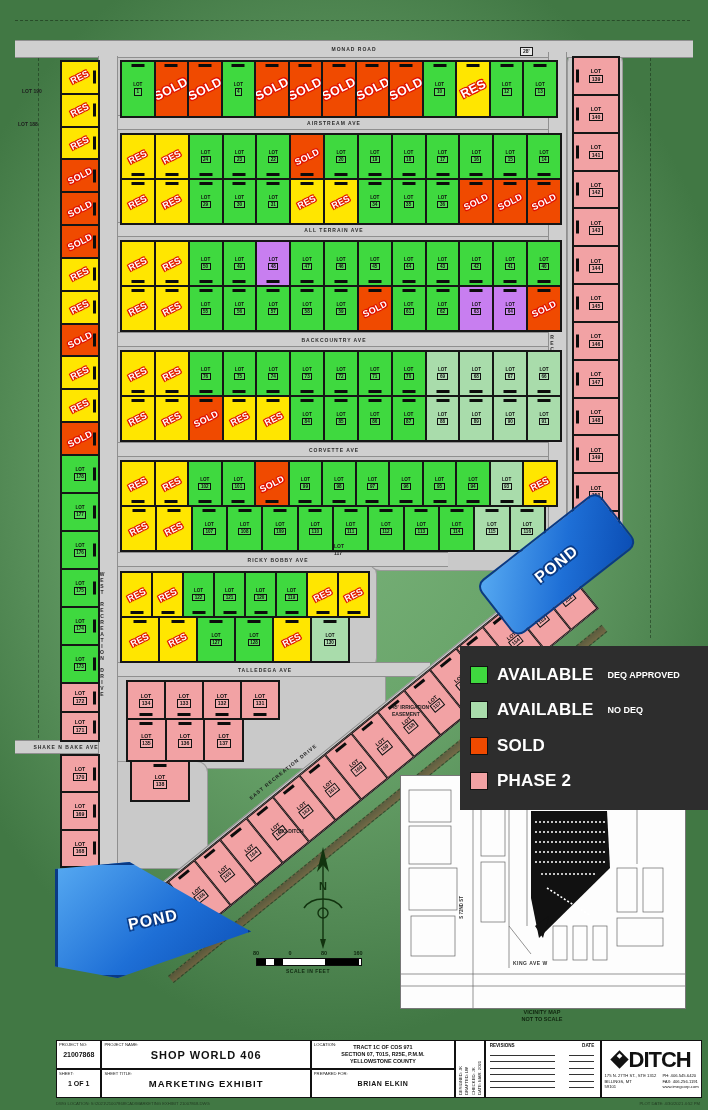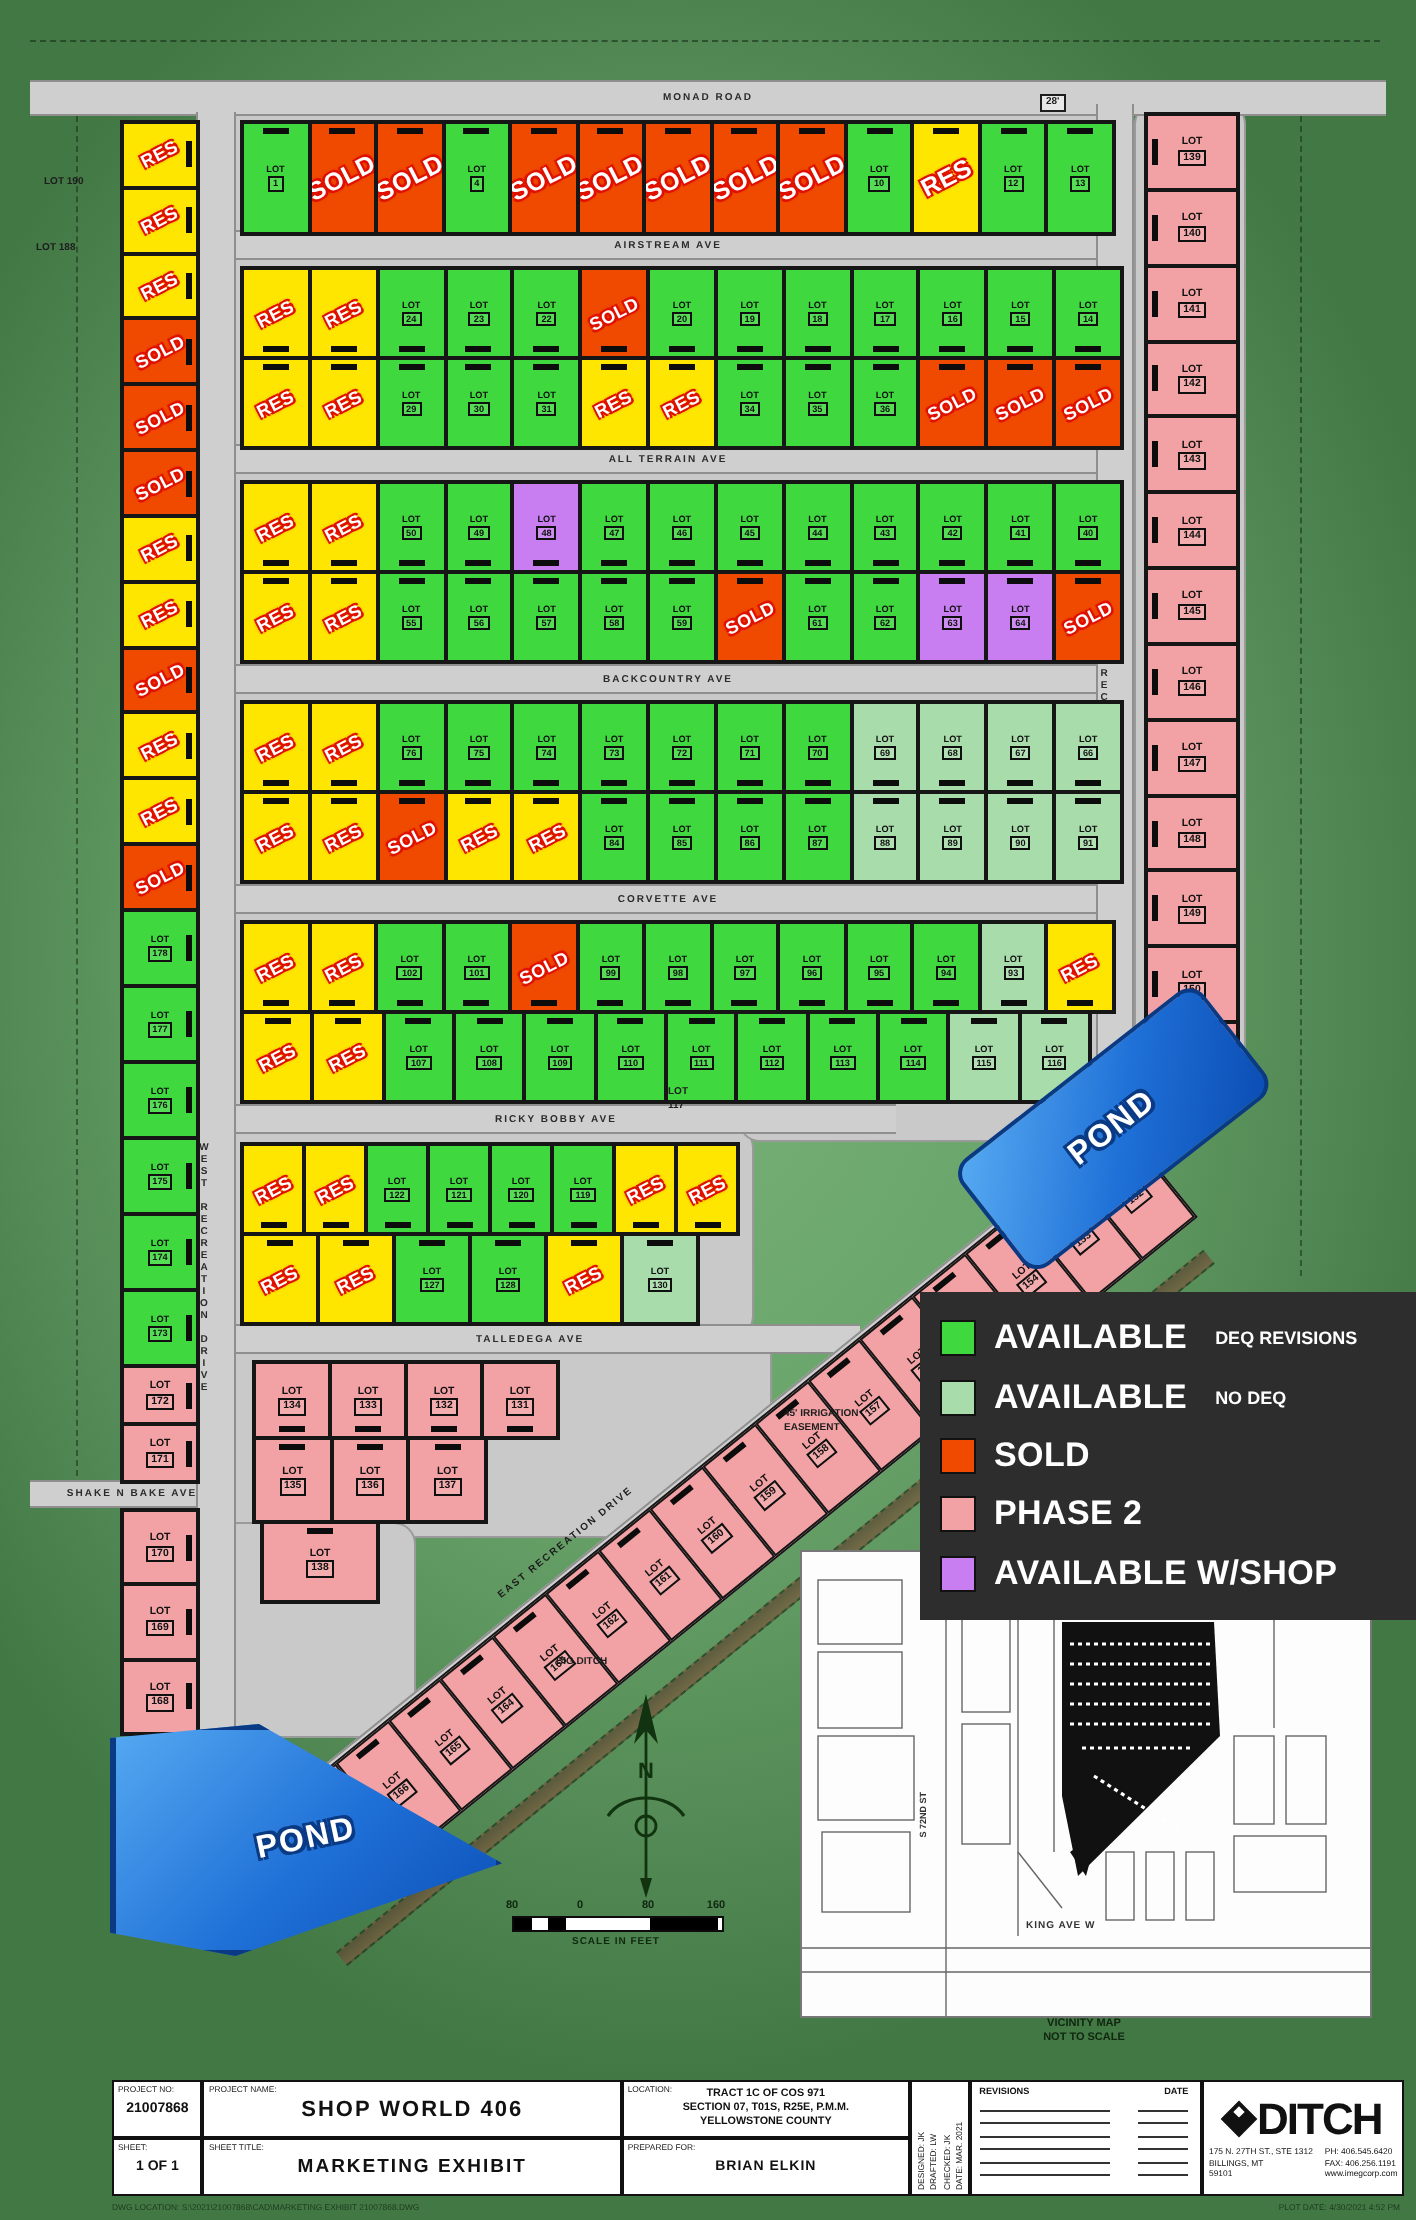--- a/index.html
+++ b/index.html
@@ -999,38 +999,34 @@
         <div class="seg" style="width: 34px; background: rgb(255, 255, 255);"></div>
         <div class="seg" style="width: 34px; background: rgb(0, 0, 0);"></div>
       </div>
     <div class="cap">SCALE IN FEET</div>
   </div>
 
   <div id="legend">
       <div class="leg-row">
         <div class="leg-sw" style="background: rgb(63, 217, 63);"></div>
         <span class="leg-main">AVAILABLE</span>
-        <span class="leg-sub">DEQ REVISIONS</span>
+        <span class="leg-sub">DEQ APPROVED</span>
       </div>
       <div class="leg-row">
         <div class="leg-sw" style="background: rgb(169, 220, 171);"></div>
         <span class="leg-main">AVAILABLE</span>
         <span class="leg-sub">NO DEQ</span>
       </div>
       <div class="leg-row">
         <div class="leg-sw" style="background: rgb(240, 74, 0);"></div>
         <span class="leg-main">SOLD</span>
       </div>
       <div class="leg-row">
         <div class="leg-sw" style="background: rgb(242, 162, 164);"></div>
         <span class="leg-main">PHASE 2</span>
-      </div>
-      <div class="leg-row">
-        <div class="leg-sw" style="background: rgb(200, 126, 240);"></div>
-        <span class="leg-main">AVAILABLE W/SHOP</span>
       </div>
     </div>
 
   <div id="vicinity">
     <svg width="284" height="232" viewBox="0 0 284 232">
       <g stroke="#666" stroke-width="0.7" fill="none">
         <line x1="72" y1="0" x2="72" y2="232"></line>
         <line x1="0" y1="198" x2="284" y2="198"></line>
         <line x1="0" y1="210" x2="284" y2="210"></line>
         <rect x="8" y="14" width="42" height="32"></rect>

